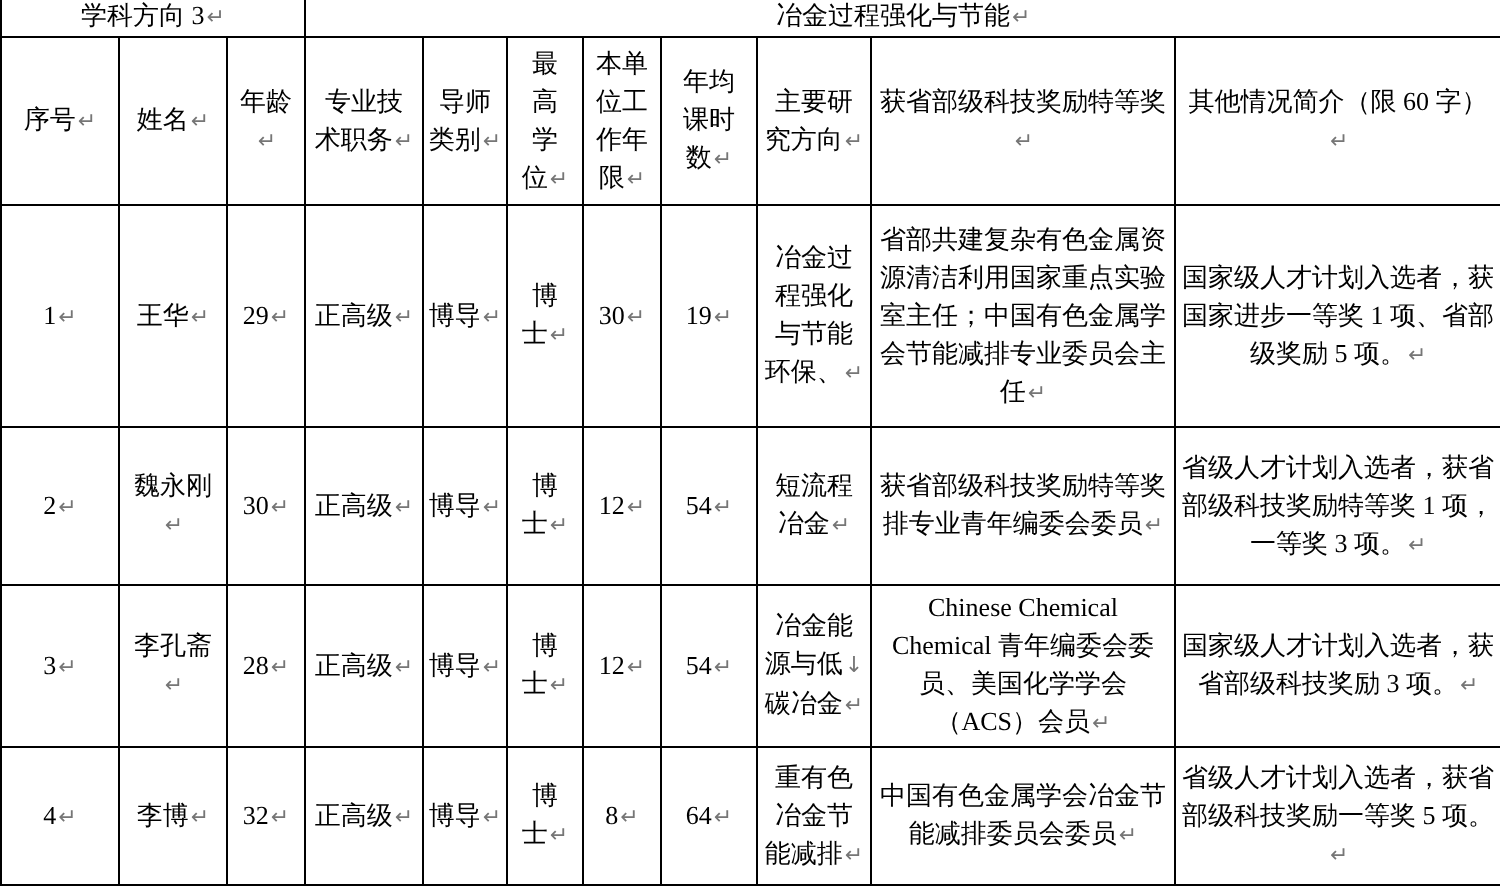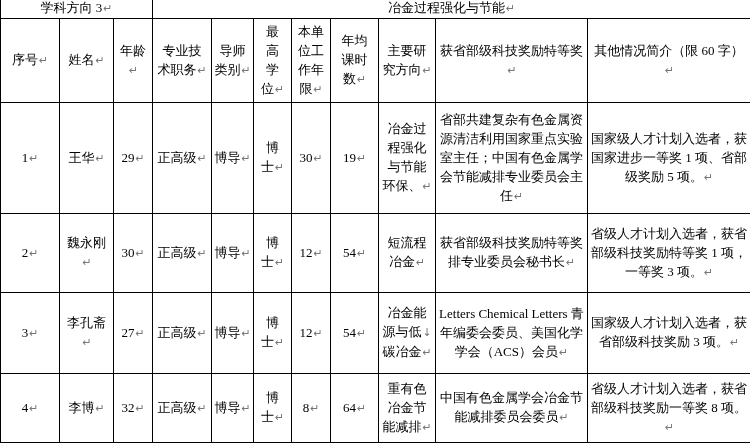--- a/index.html
+++ b/index.html
@@ -113,50 +113,50 @@
           <td><span>魏永刚</span><span class="mark">↵</span></td>
           <td><span>30</span><span class="mark">↵</span></td>
           <td><span>正高级</span><span class="mark">↵</span></td>
           <td><span>博导</span><span class="mark">↵</span></td>
           <td><span>博
 士</span><span class="mark">↵</span></td>
           <td><span>12</span><span class="mark">↵</span></td>
           <td><span>54</span><span class="mark">↵</span></td>
           <td><span>短流程
 冶金</span><span class="mark">↵</span></td>
-          <td><span>获省部级科技奖励特等奖</span><span class="grammar">排专业</span><span>委员会秘书长</span><span class="mark">↵</span></td>
+          <td><span>获省部级科技奖励特等奖</span><span class="grammar">排专业</span><span>青年编委会委员</span><span class="mark">↵</span></td>
           <td><span>省级人才计划入选者，获省部级科技奖励特等奖 1 项，一等奖 3 项。</span><span class="mark">↵</span></td>
         </tr>
         <tr class="body-row-2">
           <td><span>3</span><span class="mark">↵</span></td>
           <td><span class="grammar">李孔斋</span><span class="mark">↵</span></td>
-          <td><span>27</span><span class="mark">↵</span></td>
+          <td><span>28</span><span class="mark">↵</span></td>
           <td><span>正高级</span><span class="mark">↵</span></td>
           <td><span>博导</span><span class="mark">↵</span></td>
           <td><span>博
 士</span><span class="mark">↵</span></td>
           <td><span>12</span><span class="mark">↵</span></td>
           <td><span>54</span><span class="mark">↵</span></td>
           <td><span>冶金能
 源与低</span><span class="mark">↓</span><span>
 碳冶金</span><span class="mark">↵</span></td>
-          <td><span>Letters Chemical Letters 青年编委会委员、美国化学学会（ACS）会员</span><span class="mark">↵</span></td>
+          <td><span>Chinese Chemical Chemical 青年编委会委员、美国化学学会（ACS）会员</span><span class="mark">↵</span></td>
           <td><span>国家级人才计划入选者，获省部级科技奖励 3 项。</span><span class="mark">↵</span></td>
         </tr>
         <tr class="body-row-3">
           <td><span>4</span><span class="mark">↵</span></td>
           <td><span>李博</span><span class="mark">↵</span></td>
           <td><span>32</span><span class="mark">↵</span></td>
           <td><span>正高级</span><span class="mark">↵</span></td>
           <td><span>博导</span><span class="mark">↵</span></td>
           <td><span>博
 士</span><span class="mark">↵</span></td>
           <td><span>8</span><span class="mark">↵</span></td>
           <td><span>64</span><span class="mark">↵</span></td>
           <td><span>重有色
 冶金节
 能减排</span><span class="mark">↵</span></td>
           <td><span>中国有色金属学会冶金节能减排委员会委员</span><span class="mark">↵</span></td>
-          <td><span>省级人才计划入选者，获省部级科技奖励一等奖 8 项。</span><span class="mark">↵</span></td>
+          <td><span>省级人才计划入选者，获省部级科技奖励一等奖 5 项。</span><span class="mark">↵</span></td>
         </tr>
       </tbody>
   </table>
 </div>
 
 </body></html>

